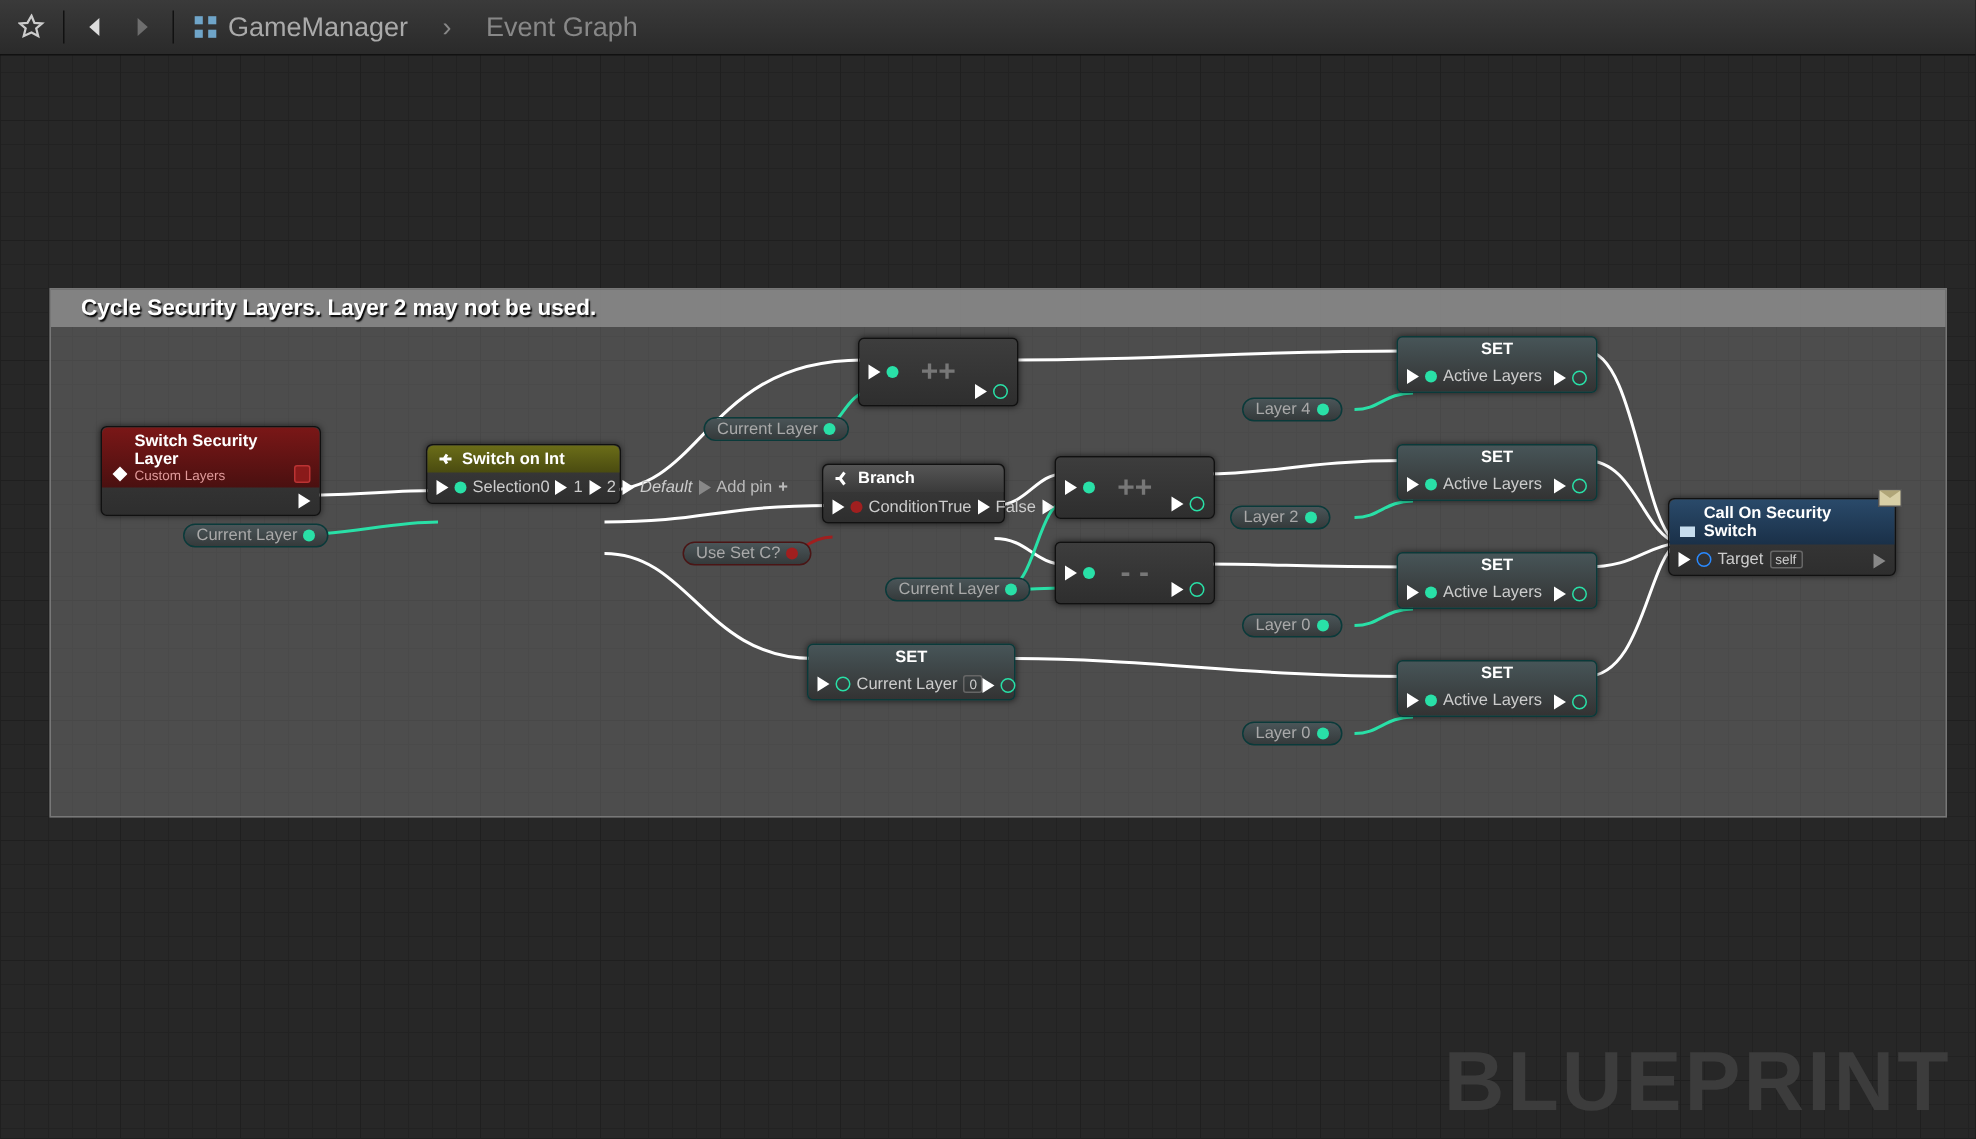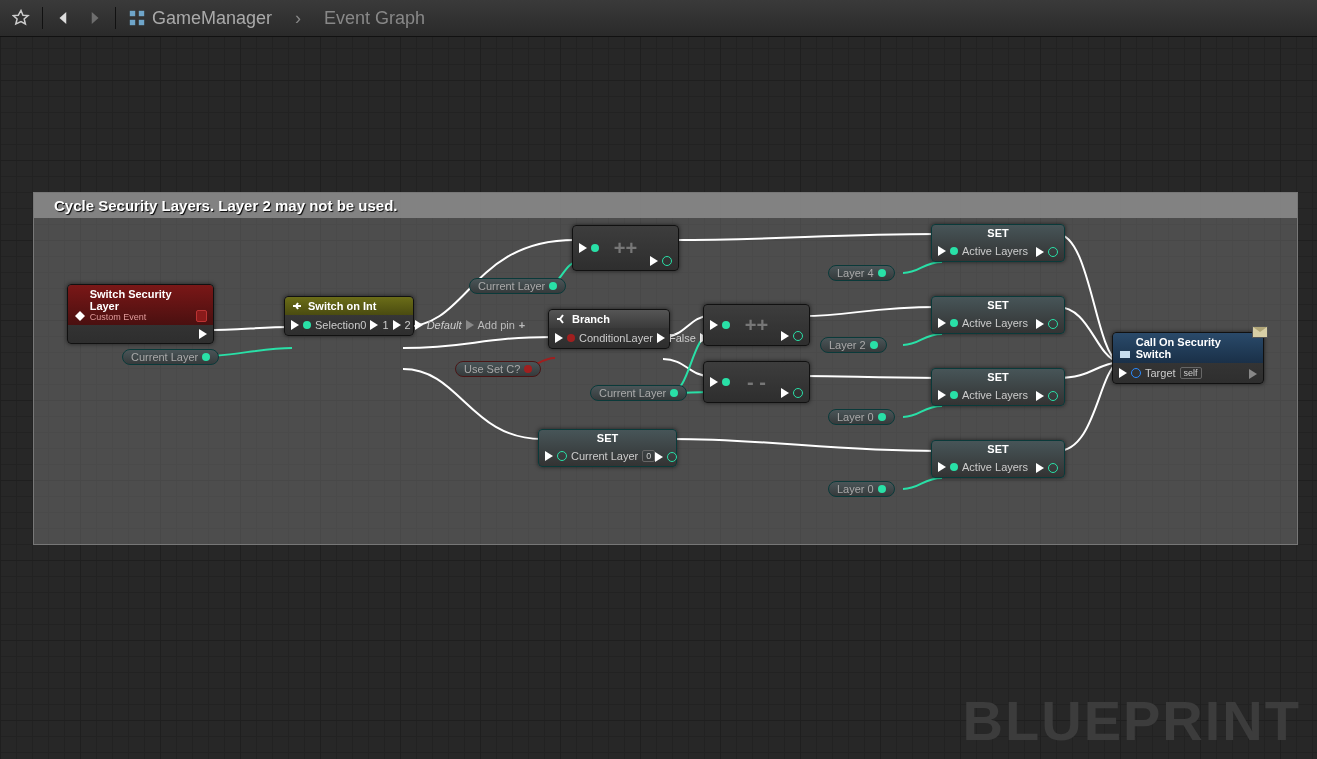--- a/index.html
+++ b/index.html
@@ -156,21 +156,21 @@
   <div class="comment-title">Cycle Security Layers. Layer 2 may not be used.</div>
 </div>
 
 <div class="node node-body" style="left:67px;top:284px;width:145px">
   <div class="node-head head-red">
     <svg width="12" height="12">
         <path fill="#fff" d="M6 1l5 5-5 5-5-5z"></path>
       </svg>
     <div style="display:flex;flex-direction:column">
       <span>Switch Security Layer</span>
-      <span class="node-sub">Custom Event</span>
+      <span class="node-sub">Custom Layers</span>
     </div>
     <span class="delicon" style="margin-left:auto"></span>
   </div>
   <div class="pins">
     <div class="pin-col"></div>
     <div class="pin-col right">
       <div class="pin right">
           <span class="tri"></span>
         </div>
     </div>
@@ -264,21 +264,21 @@
           <span class="tri"></span>
         </div>
       <div class="pin">
           <span class="dot bool"></span>
           <span>Condition</span>
         </div>
     </div>
     <div class="pin-col right">
       <div class="pin right">
           <span class="tri"></span>
-          <span>Layer</span>
+          <span>True</span>
         </div>
       <div class="pin right">
           <span class="tri"></span>
           <span>False</span>
         </div>
     </div>
   </div>
 </div>
 
 <div class="chip red" style="left:455px;top:361px">

